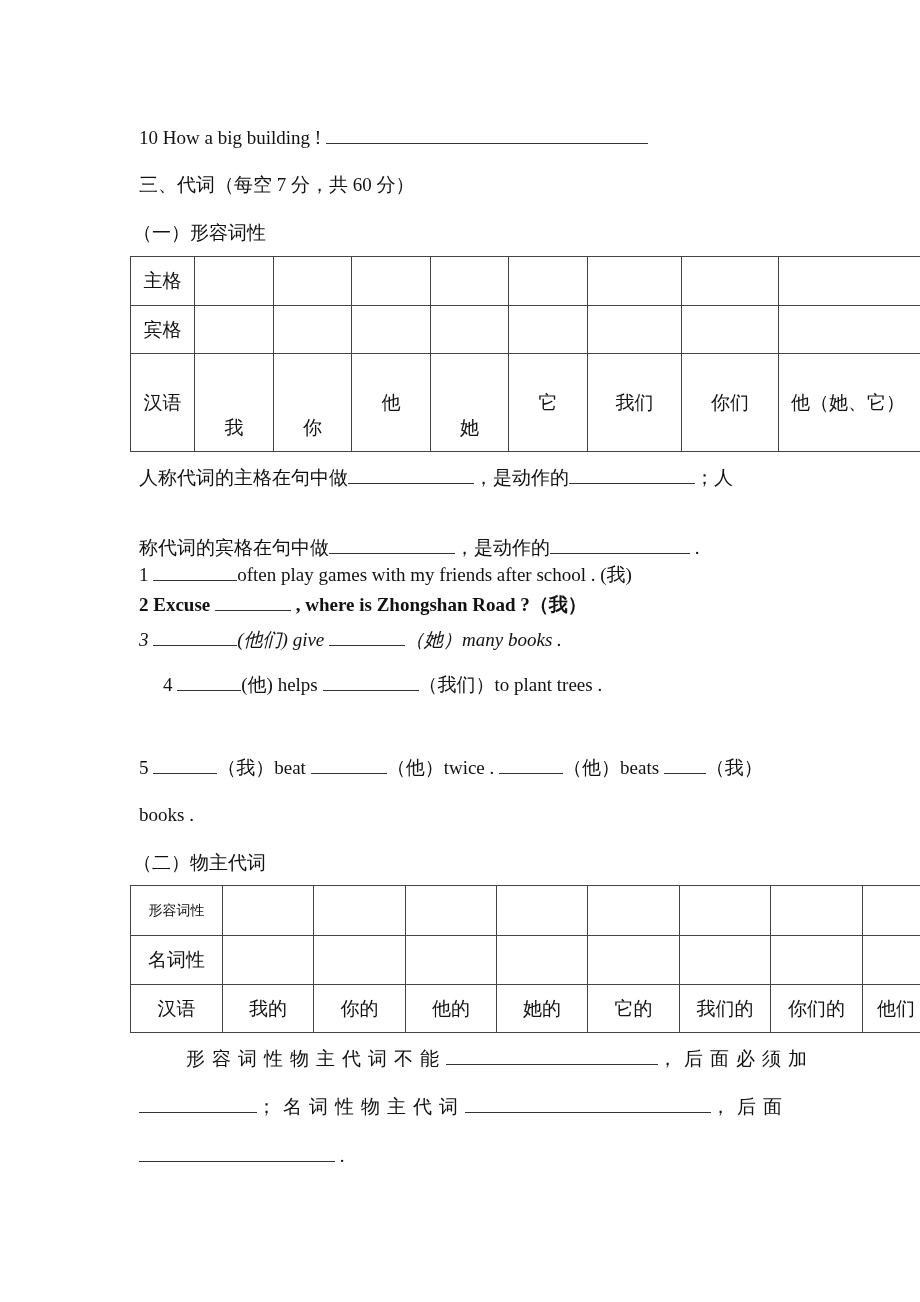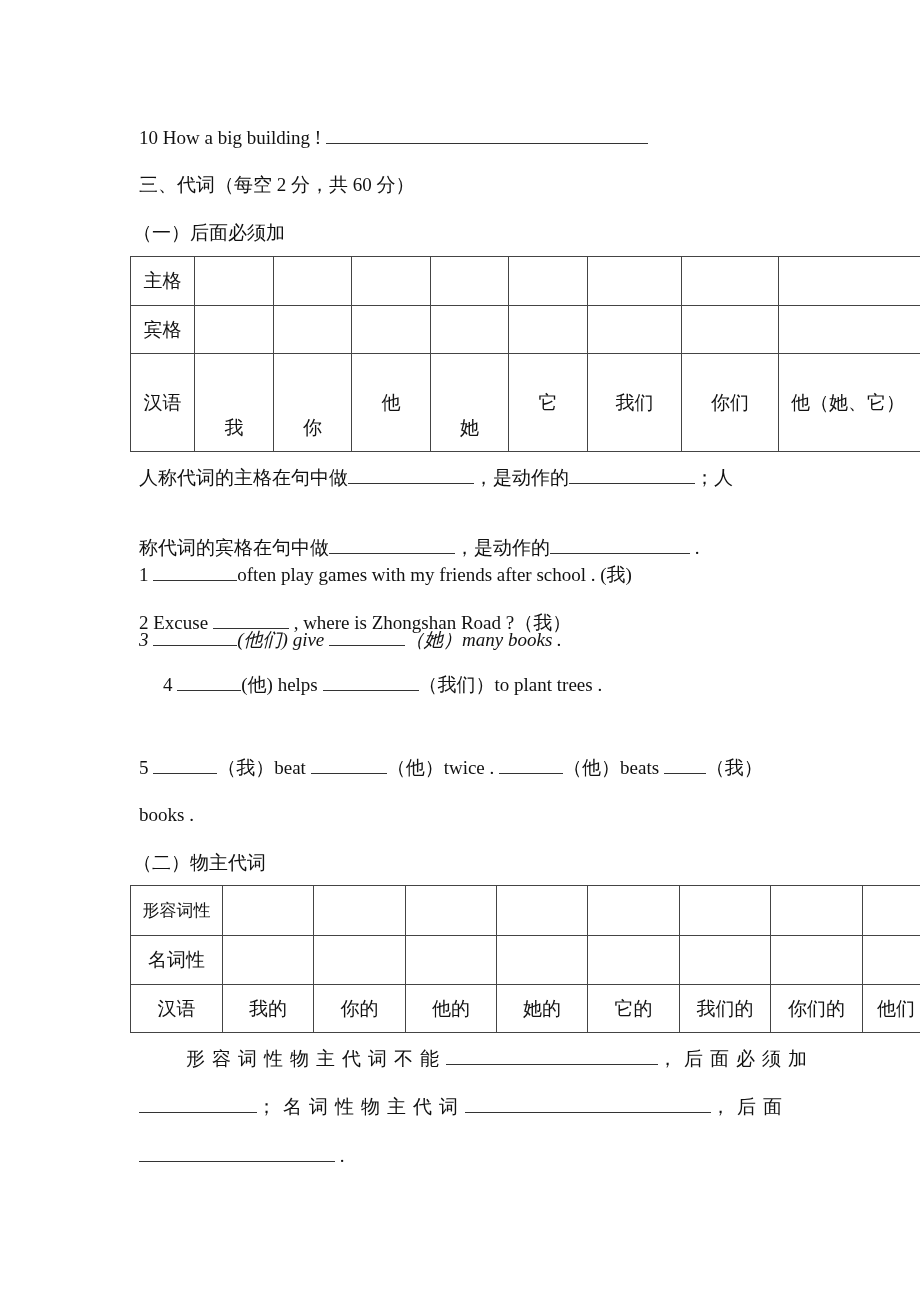--- a/index.html
+++ b/index.html
@@ -3,35 +3,35 @@
 <meta charset="utf-8">
 <style>
   html, body { margin:0; padding:0; background:#ffffff; }
   body { width:920px; height:1302px; position:relative; overflow:hidden;
          font-family:"Liberation Serif","DejaVu Serif",serif; color:#111; font-size:19px; }
   .line { position:absolute; left:139px; white-space:nowrap; line-height:24px; }
   .blank { display:inline-block; border-bottom:1px solid #333; height:18px; vertical-align:baseline; }
   .spaced { letter-spacing:7px; }
   table { position:absolute; border-collapse:collapse; table-layout:fixed; }
   td { border:1.5px solid #444; padding:0; text-align:center; font-size:19px; }
-  .small { font-size:17px; }
+  .small { font-size:14px; }
   .bottom-cell { vertical-align:bottom; padding-bottom:10px; }
   .top-cell { vertical-align:middle; }
 </style>
 </head>
 <body>
 
 <div class="line" style="top:125px;">
   <span>10</span>
   <span>How a big building !</span>
   <span class="blank" style="width:322px;"></span>
 </div>
 
-<div class="line" style="top:173px;">三、代词（每空 2 分，共 60 分）</div>
-<div class="line" style="top:221px; left:133px;">（一）后面必须加</div>
+<div class="line" style="top:173px;">三、代词（每空 7 分，共 60 分）</div>
+<div class="line" style="top:221px; left:133px;">（一）形容词性</div>
 
 <table style="left:130px; top:256px; width:800px;">
   <colgroup>
     <col style="width:64px">
       <col style="width:79px">
       <col style="width:78px">
       <col style="width:79px">
     <col style="width:78px">
       <col style="width:79px">
       <col style="width:94px">
@@ -79,21 +79,21 @@
   <span>人称代词的主格在句中做</span><span class="blank" style="width:126px;"></span><span>，是动作的</span><span class="blank" style="width:126px;"></span><span>；人</span>
 </div>
 <div class="line" style="top:535px;">
   <span>称代词的宾格在句中做</span><span class="blank" style="width:126px;"></span><span>，是动作的</span><span class="blank" style="width:140px;"></span>&nbsp;<span>.</span>
 </div>
 
 <div class="line" style="top:562px;text-align:center;">
   <span>1</span>
   <span class="blank" style="width:84px;"></span><span>often play games with my friends after school . (我)</span>
 </div>
-<div class="line" style="top:610px;">
+<div class="line" style="top:592px;font-weight:bold;">
   <span>2</span>
   <span>Excuse</span>
   <span class="blank" style="width:76px;"></span>
   <span>, where is Zhongshan Road ?（我）</span>
 </div>
 <div class="line" style="top:627px;font-style:italic;">
   <span>3</span>
   <span class="blank" style="width:84px;"></span><span>(他们) give</span>
   <span class="blank" style="width:76px;"></span><span>（她）many books .</span>
 </div>

